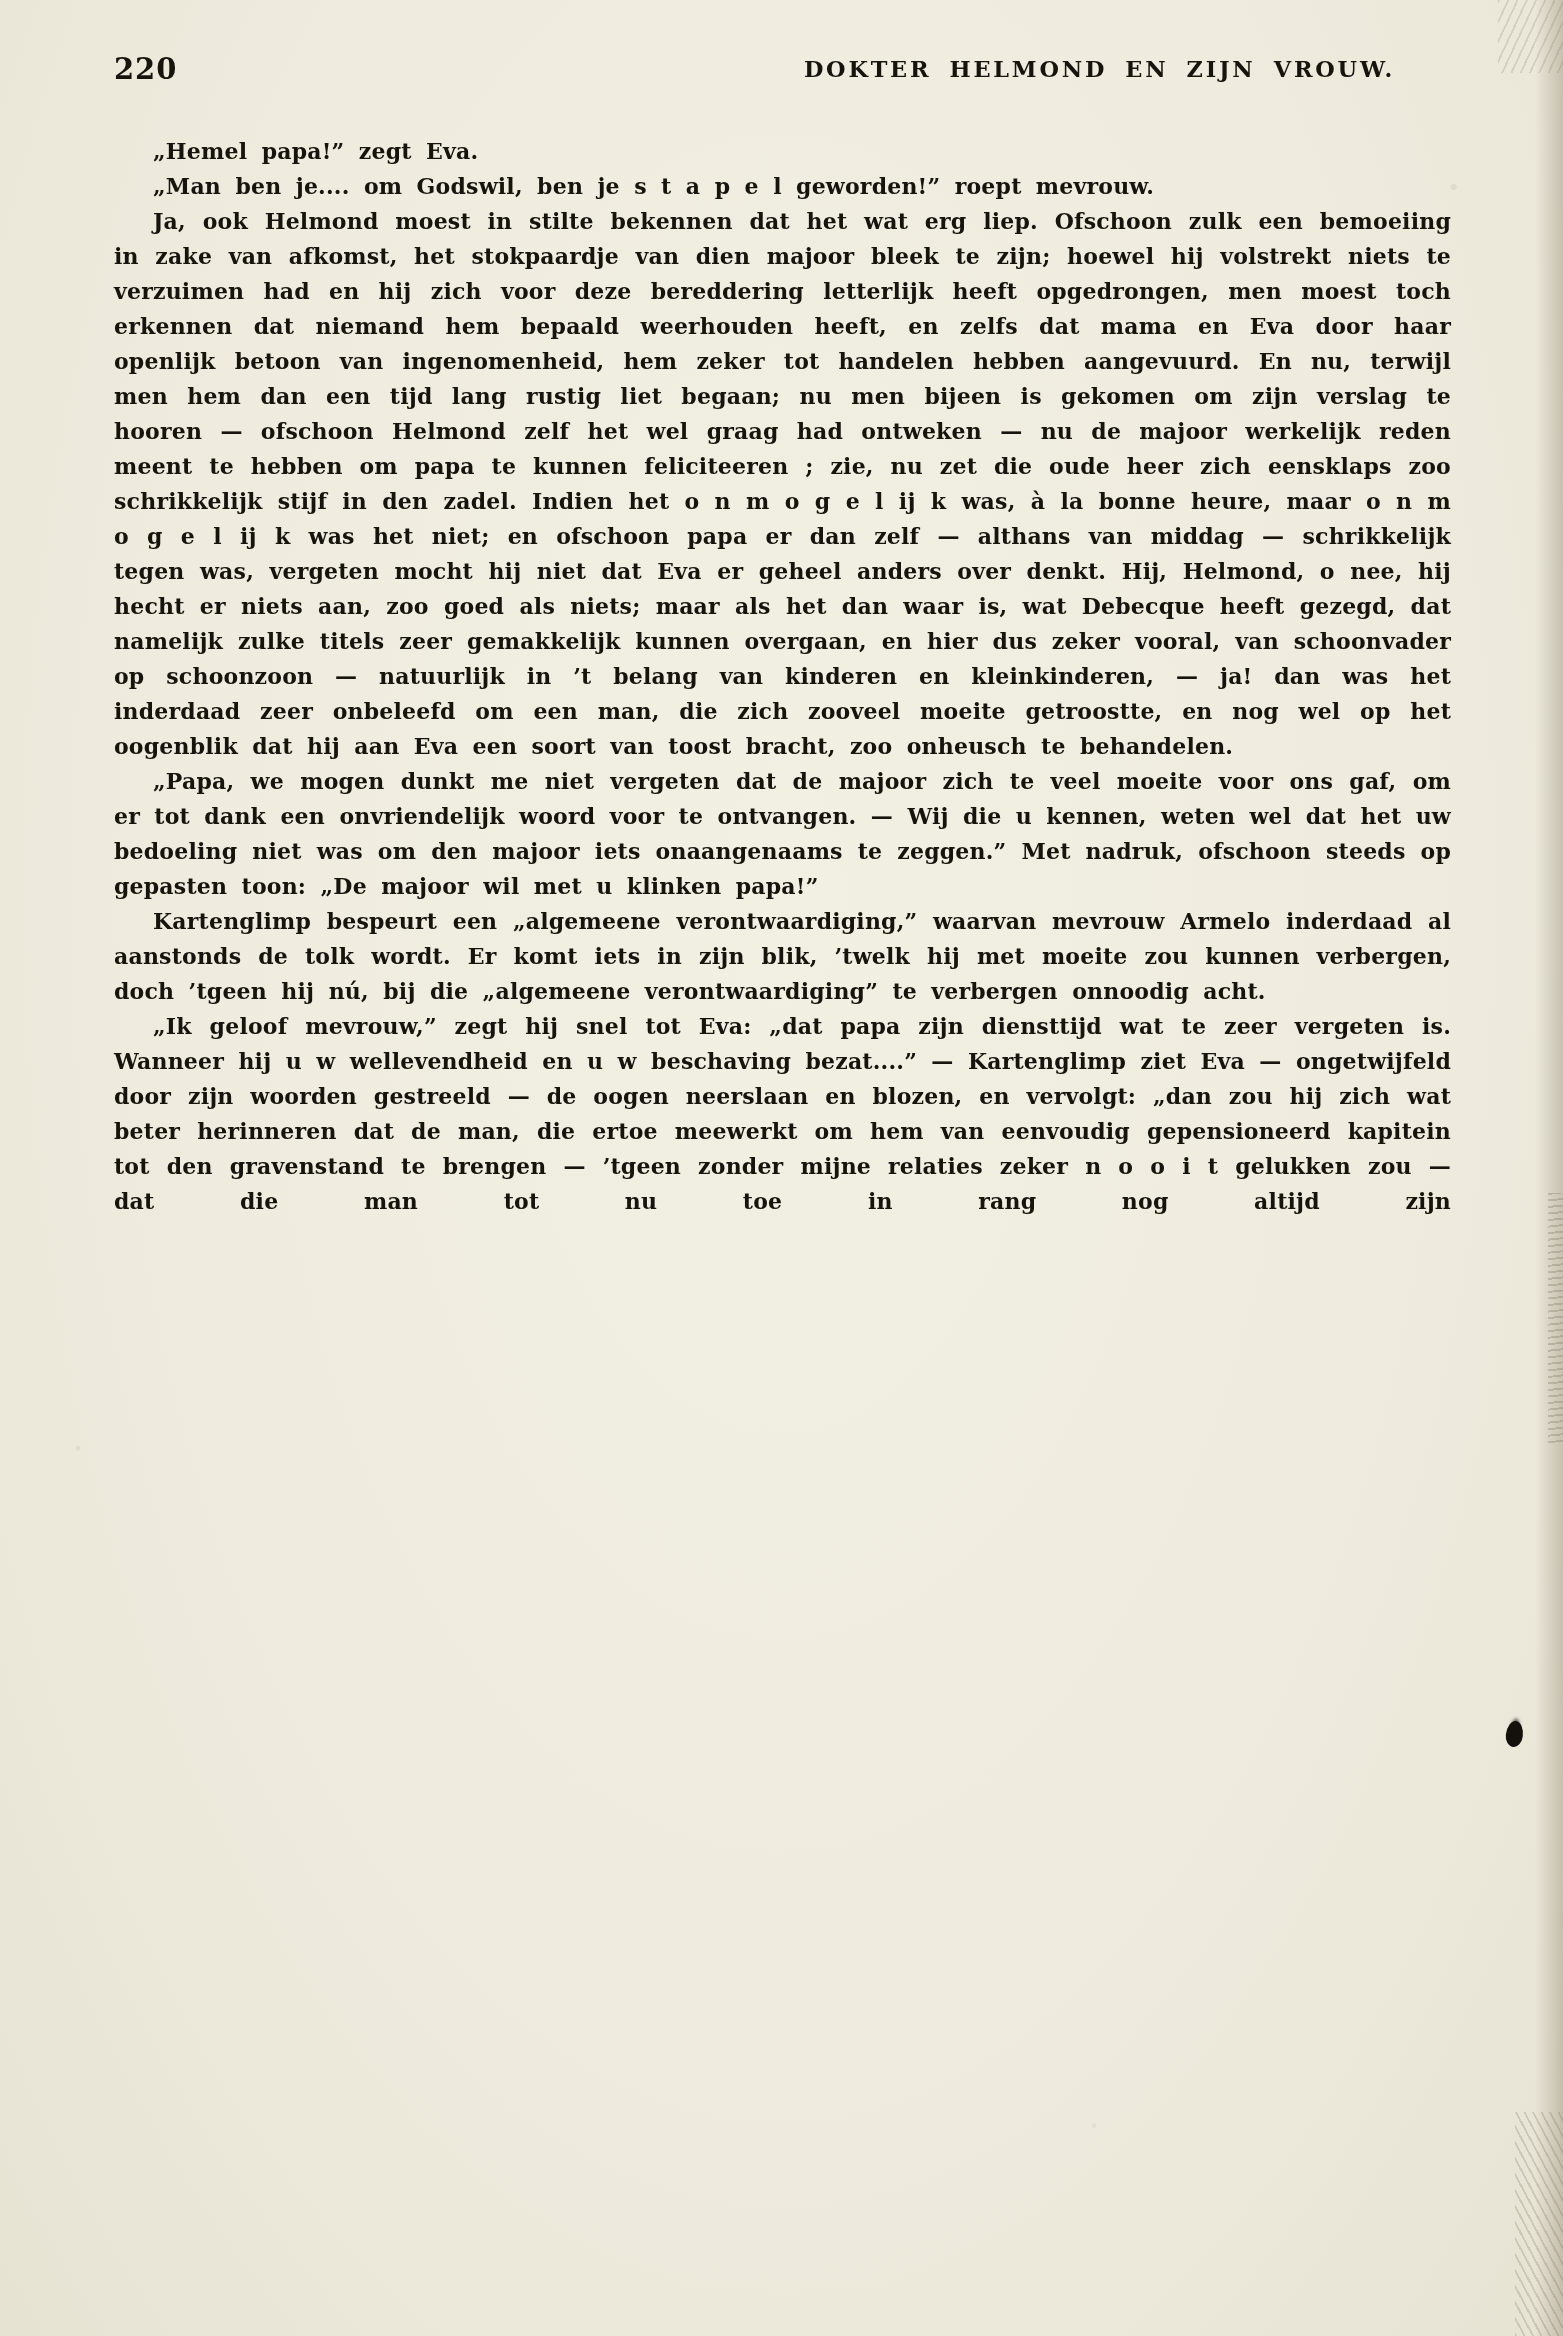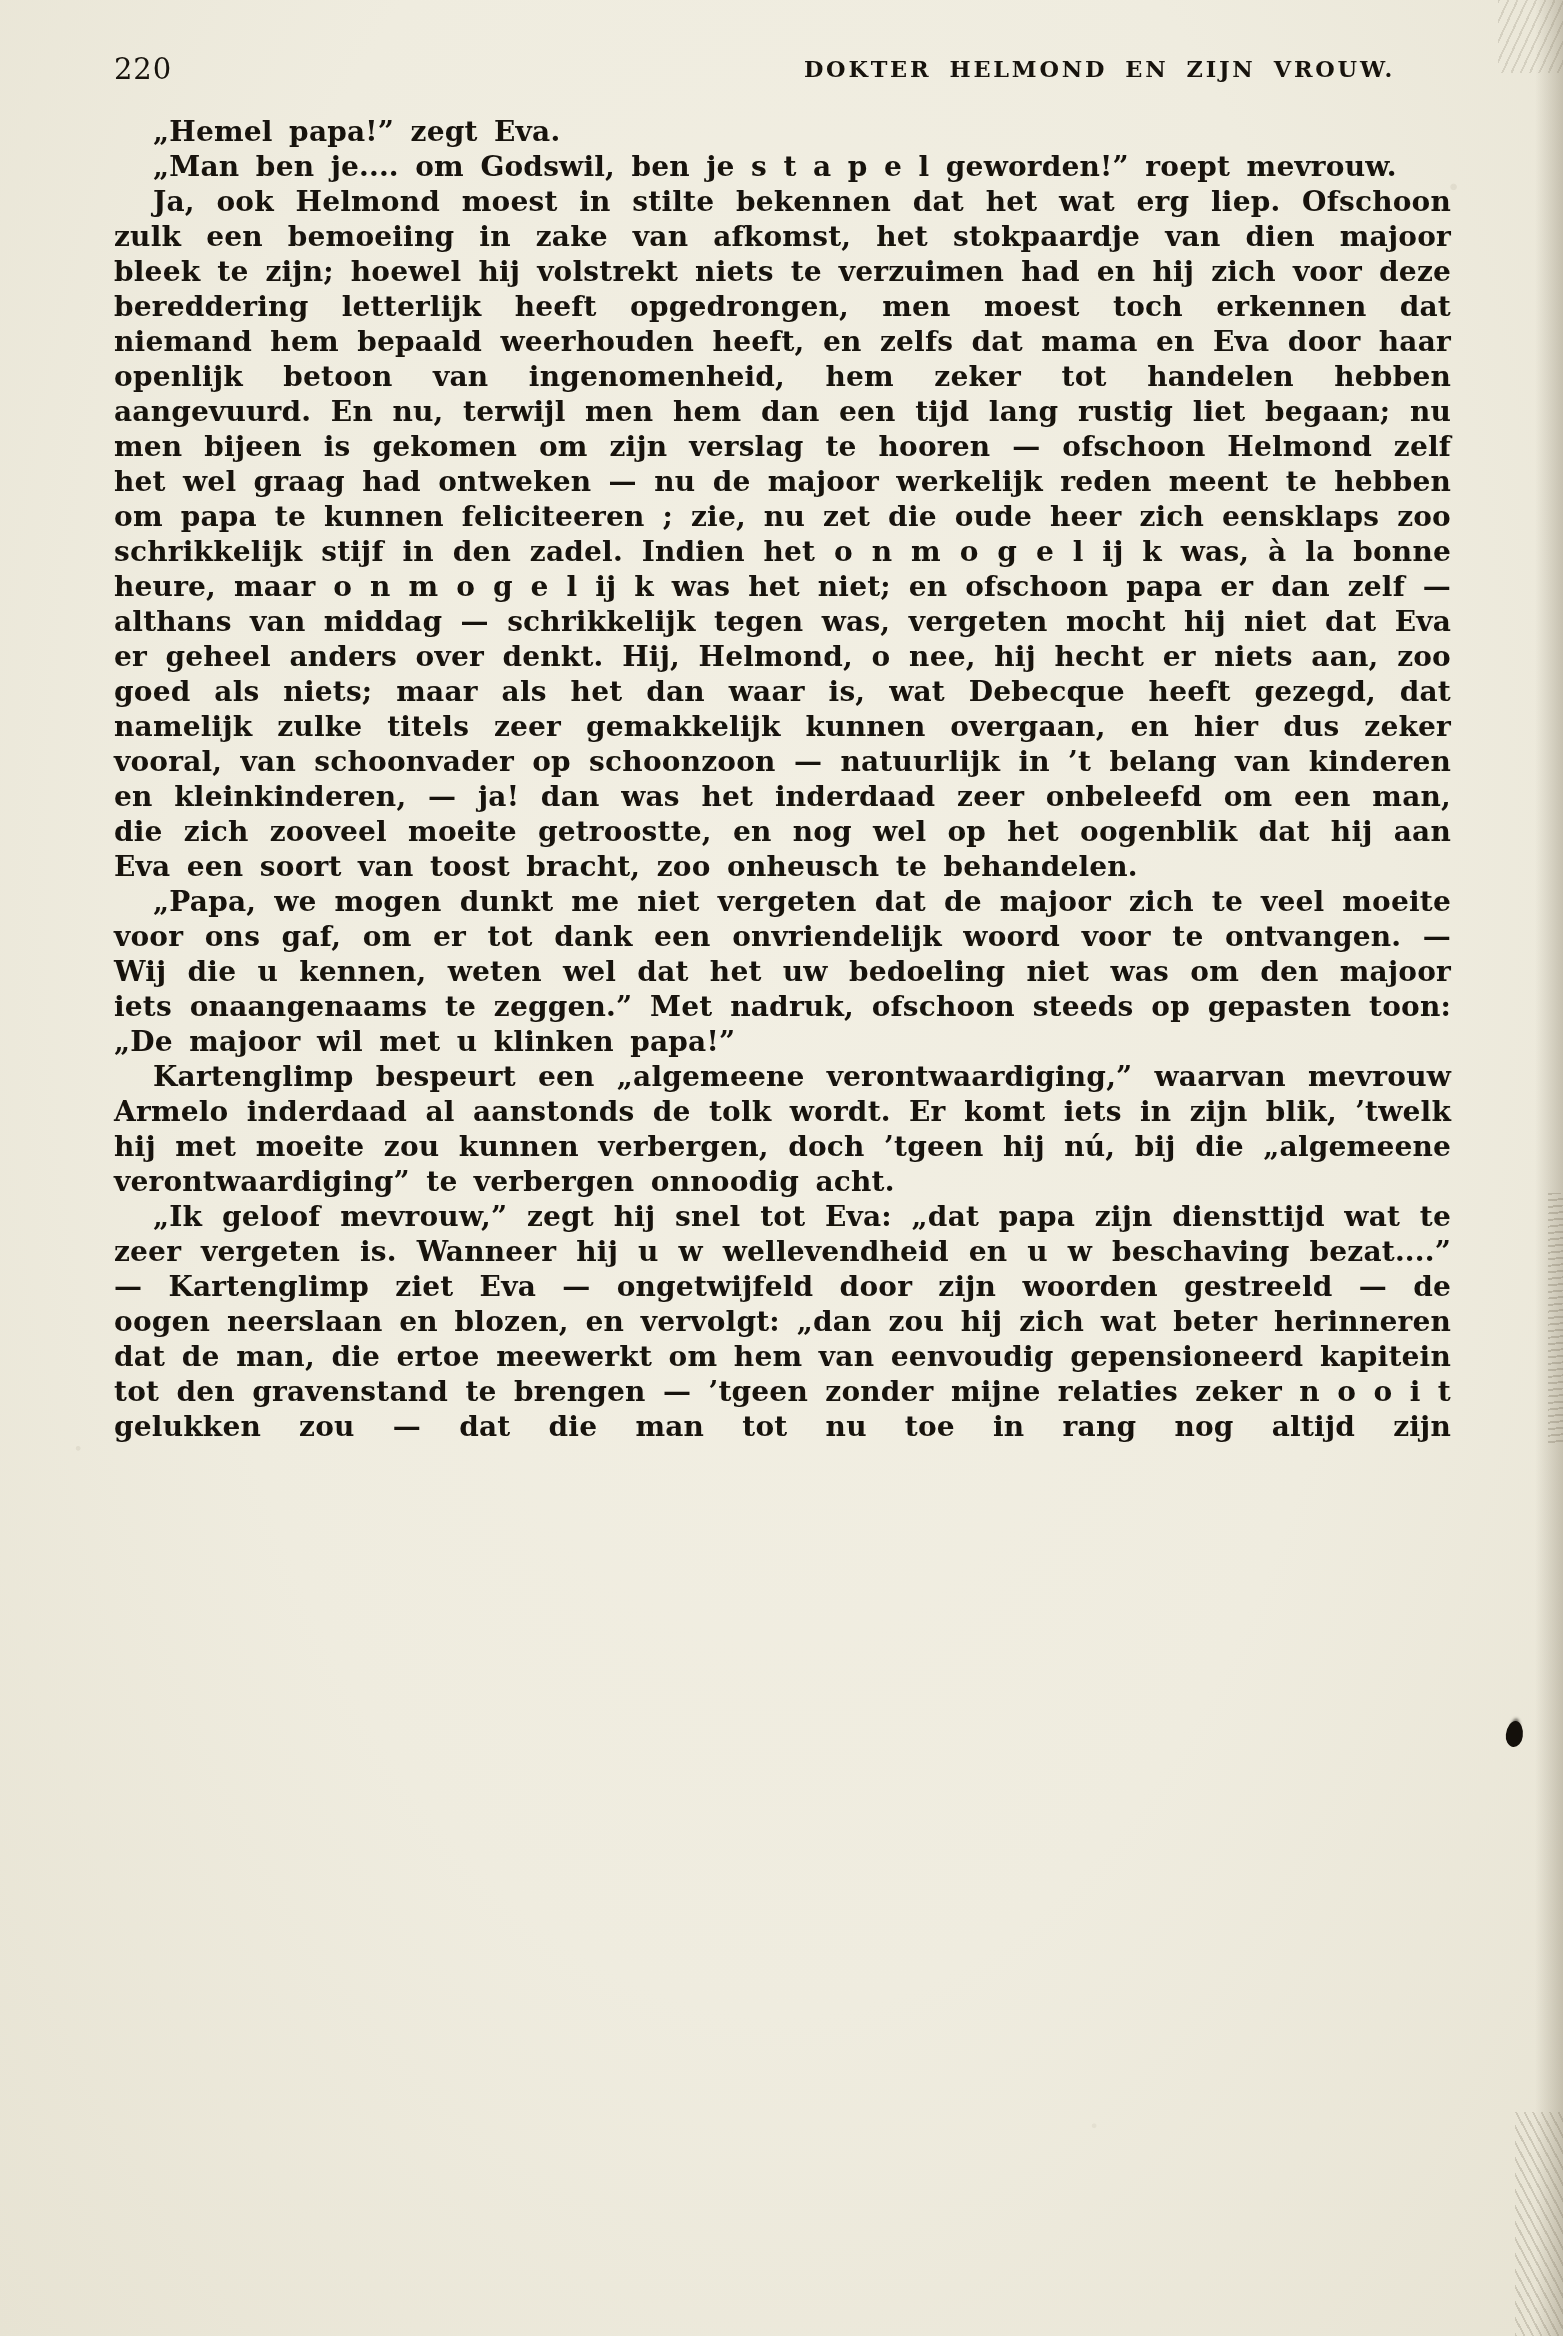--- a/index.html
+++ b/index.html
@@ -44,32 +44,32 @@
     transform:rotate(7deg);
     box-shadow:0 -6.5px 2.8px -3.7px rgba(20,16,11,0.55);
   }
   .header-row {
     position:relative;
     height:41px;
     margin:50px 112px 0 114px;
   }
   .page-number {
     position:absolute; left:0; top:1.9px;
-    font-size:29px; font-weight:normal; letter-spacing:0.9px;
+    font-size:29px; font-weight:bold; letter-spacing:0.9px;
   }
   .running-header {
     position:absolute; left:0; right:56px; top:5.6px;
     text-align:right;
     font-size:22.4px; font-weight:bold;
     letter-spacing:2.8px; word-spacing:7.5px;
   }
   .text-block {
-    margin:23px 112px 0 114px;
+    margin:43px 112px 0 114px;
     text-align:justify;
-    font-size:28px;
+    font-size:22px;
     line-height:35px;
     font-weight:bold;
     word-spacing:6.5px;
     letter-spacing:0.2px;
   }
   .text-block p { text-indent:39px; }
   .text-block p.justify-last { text-align-last:justify; }
 </style>
 </head>
 <body>

